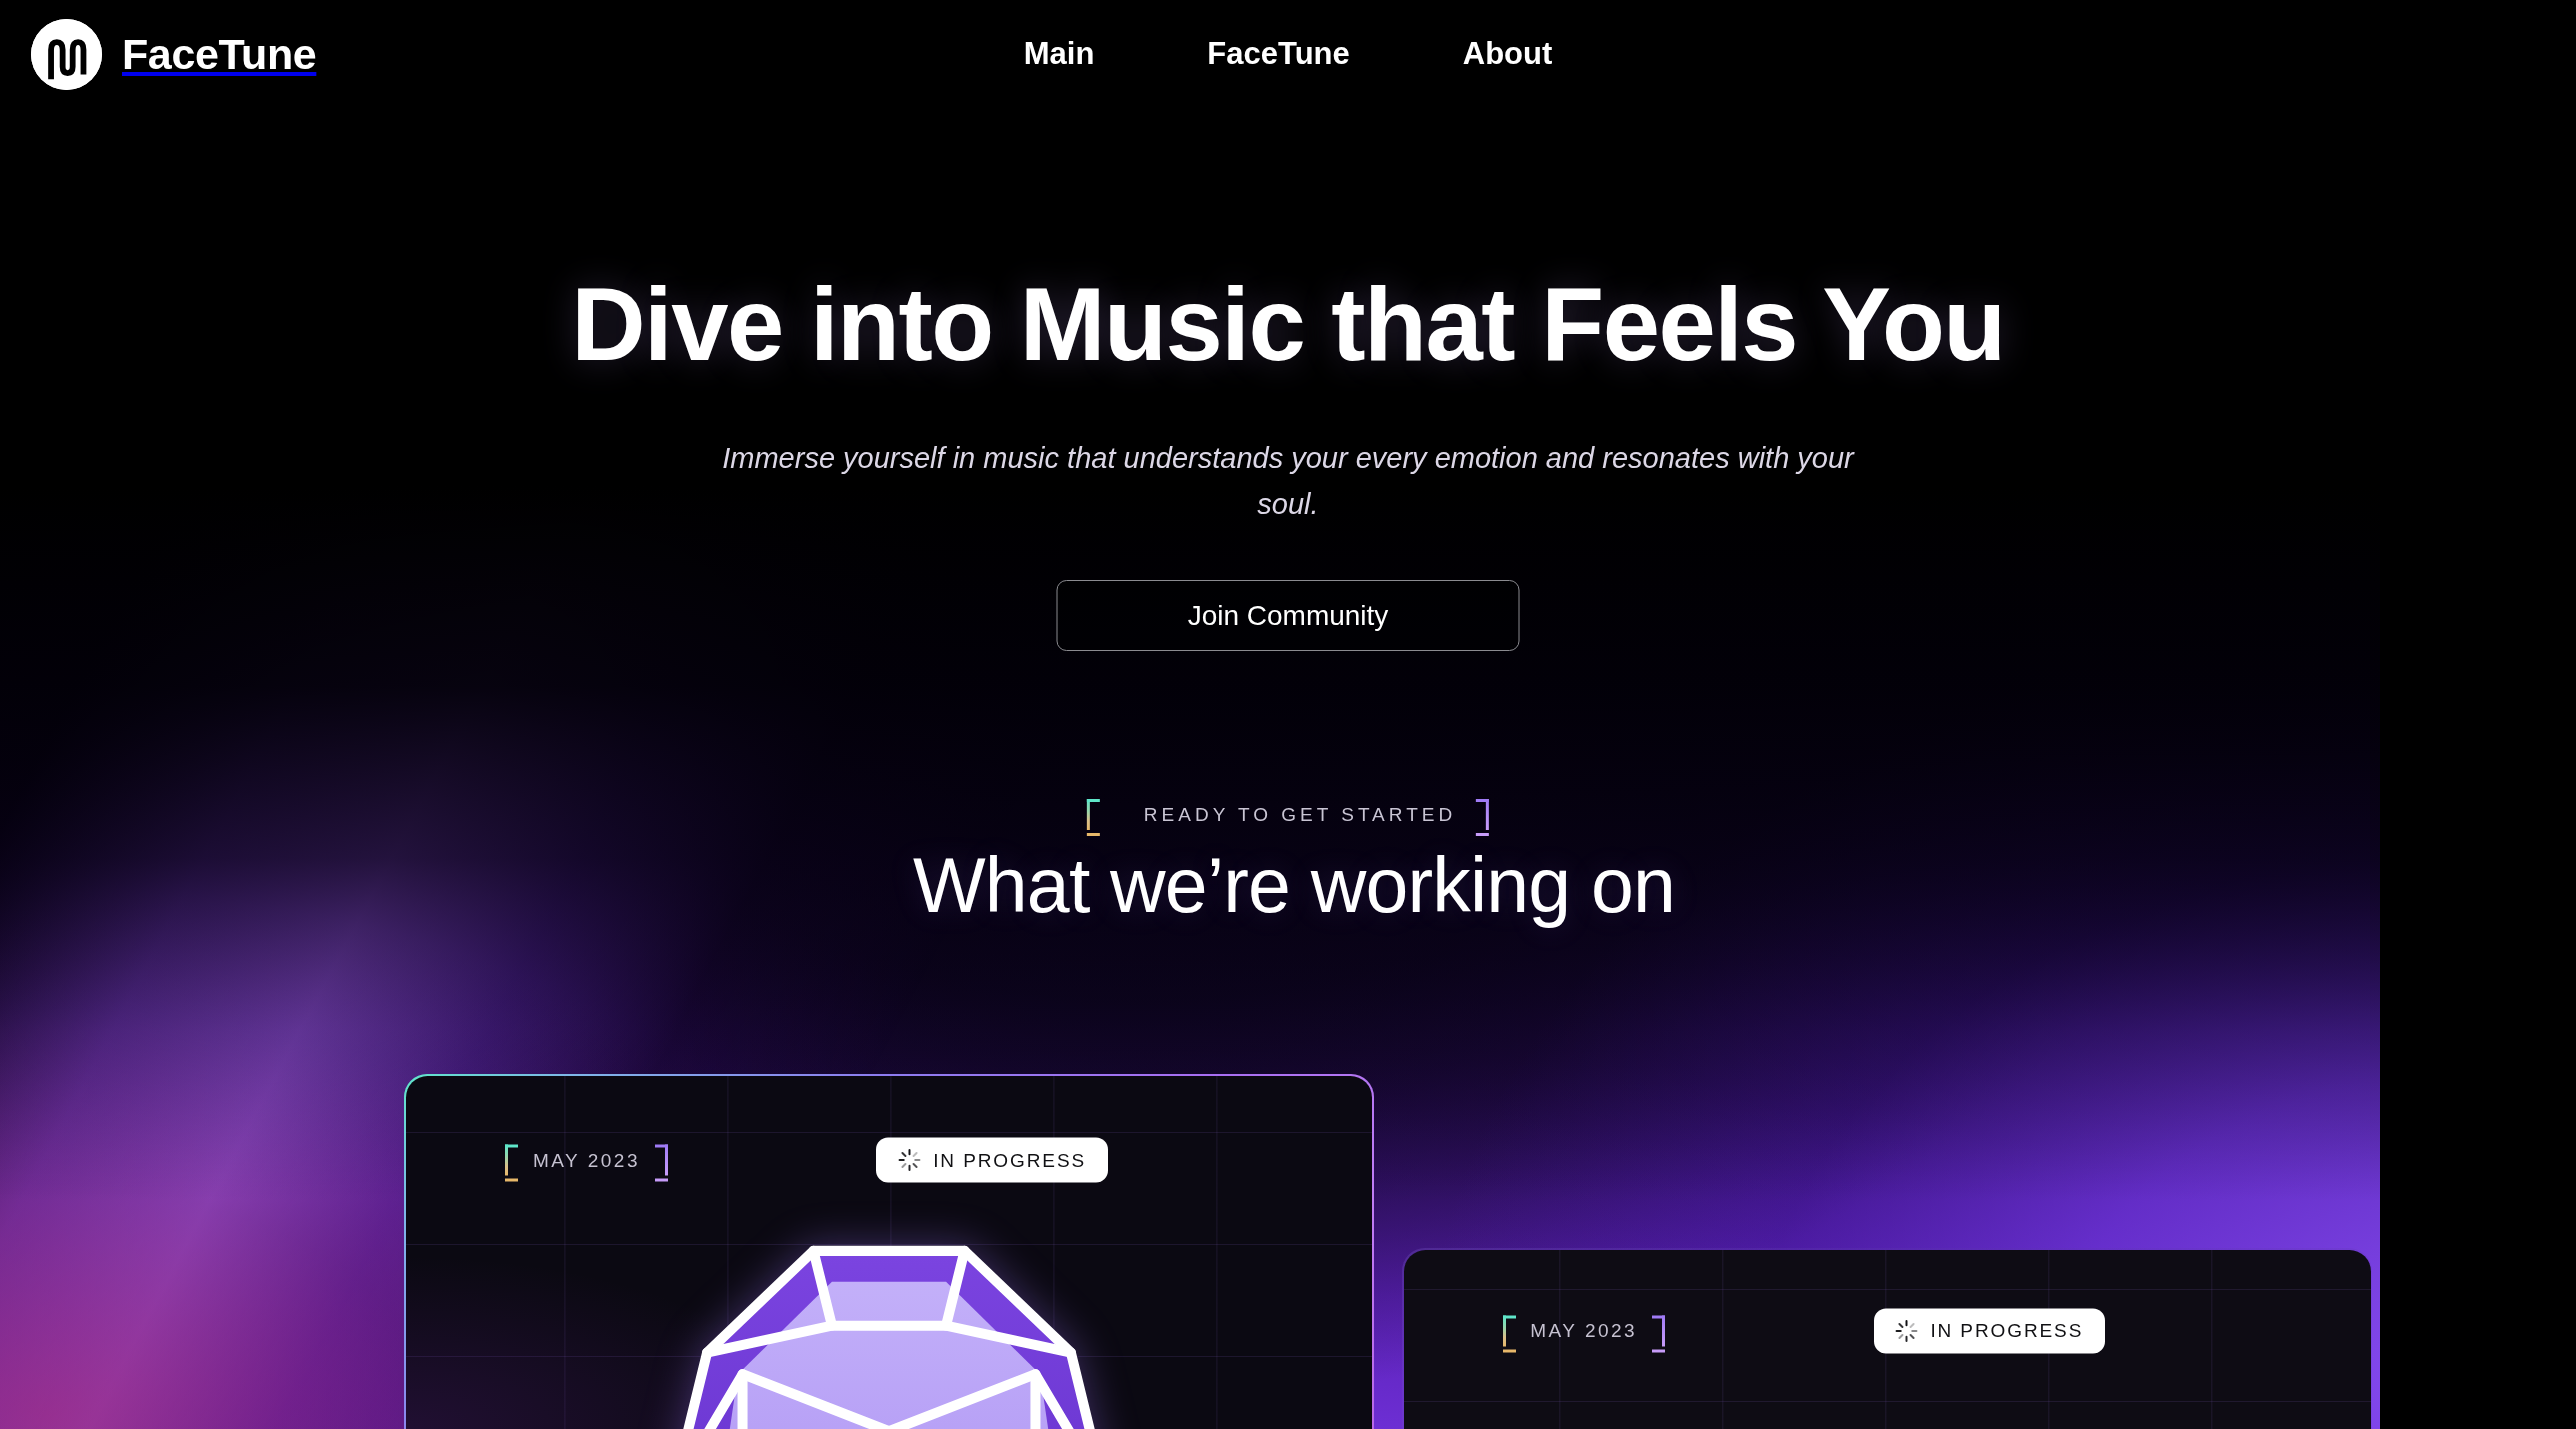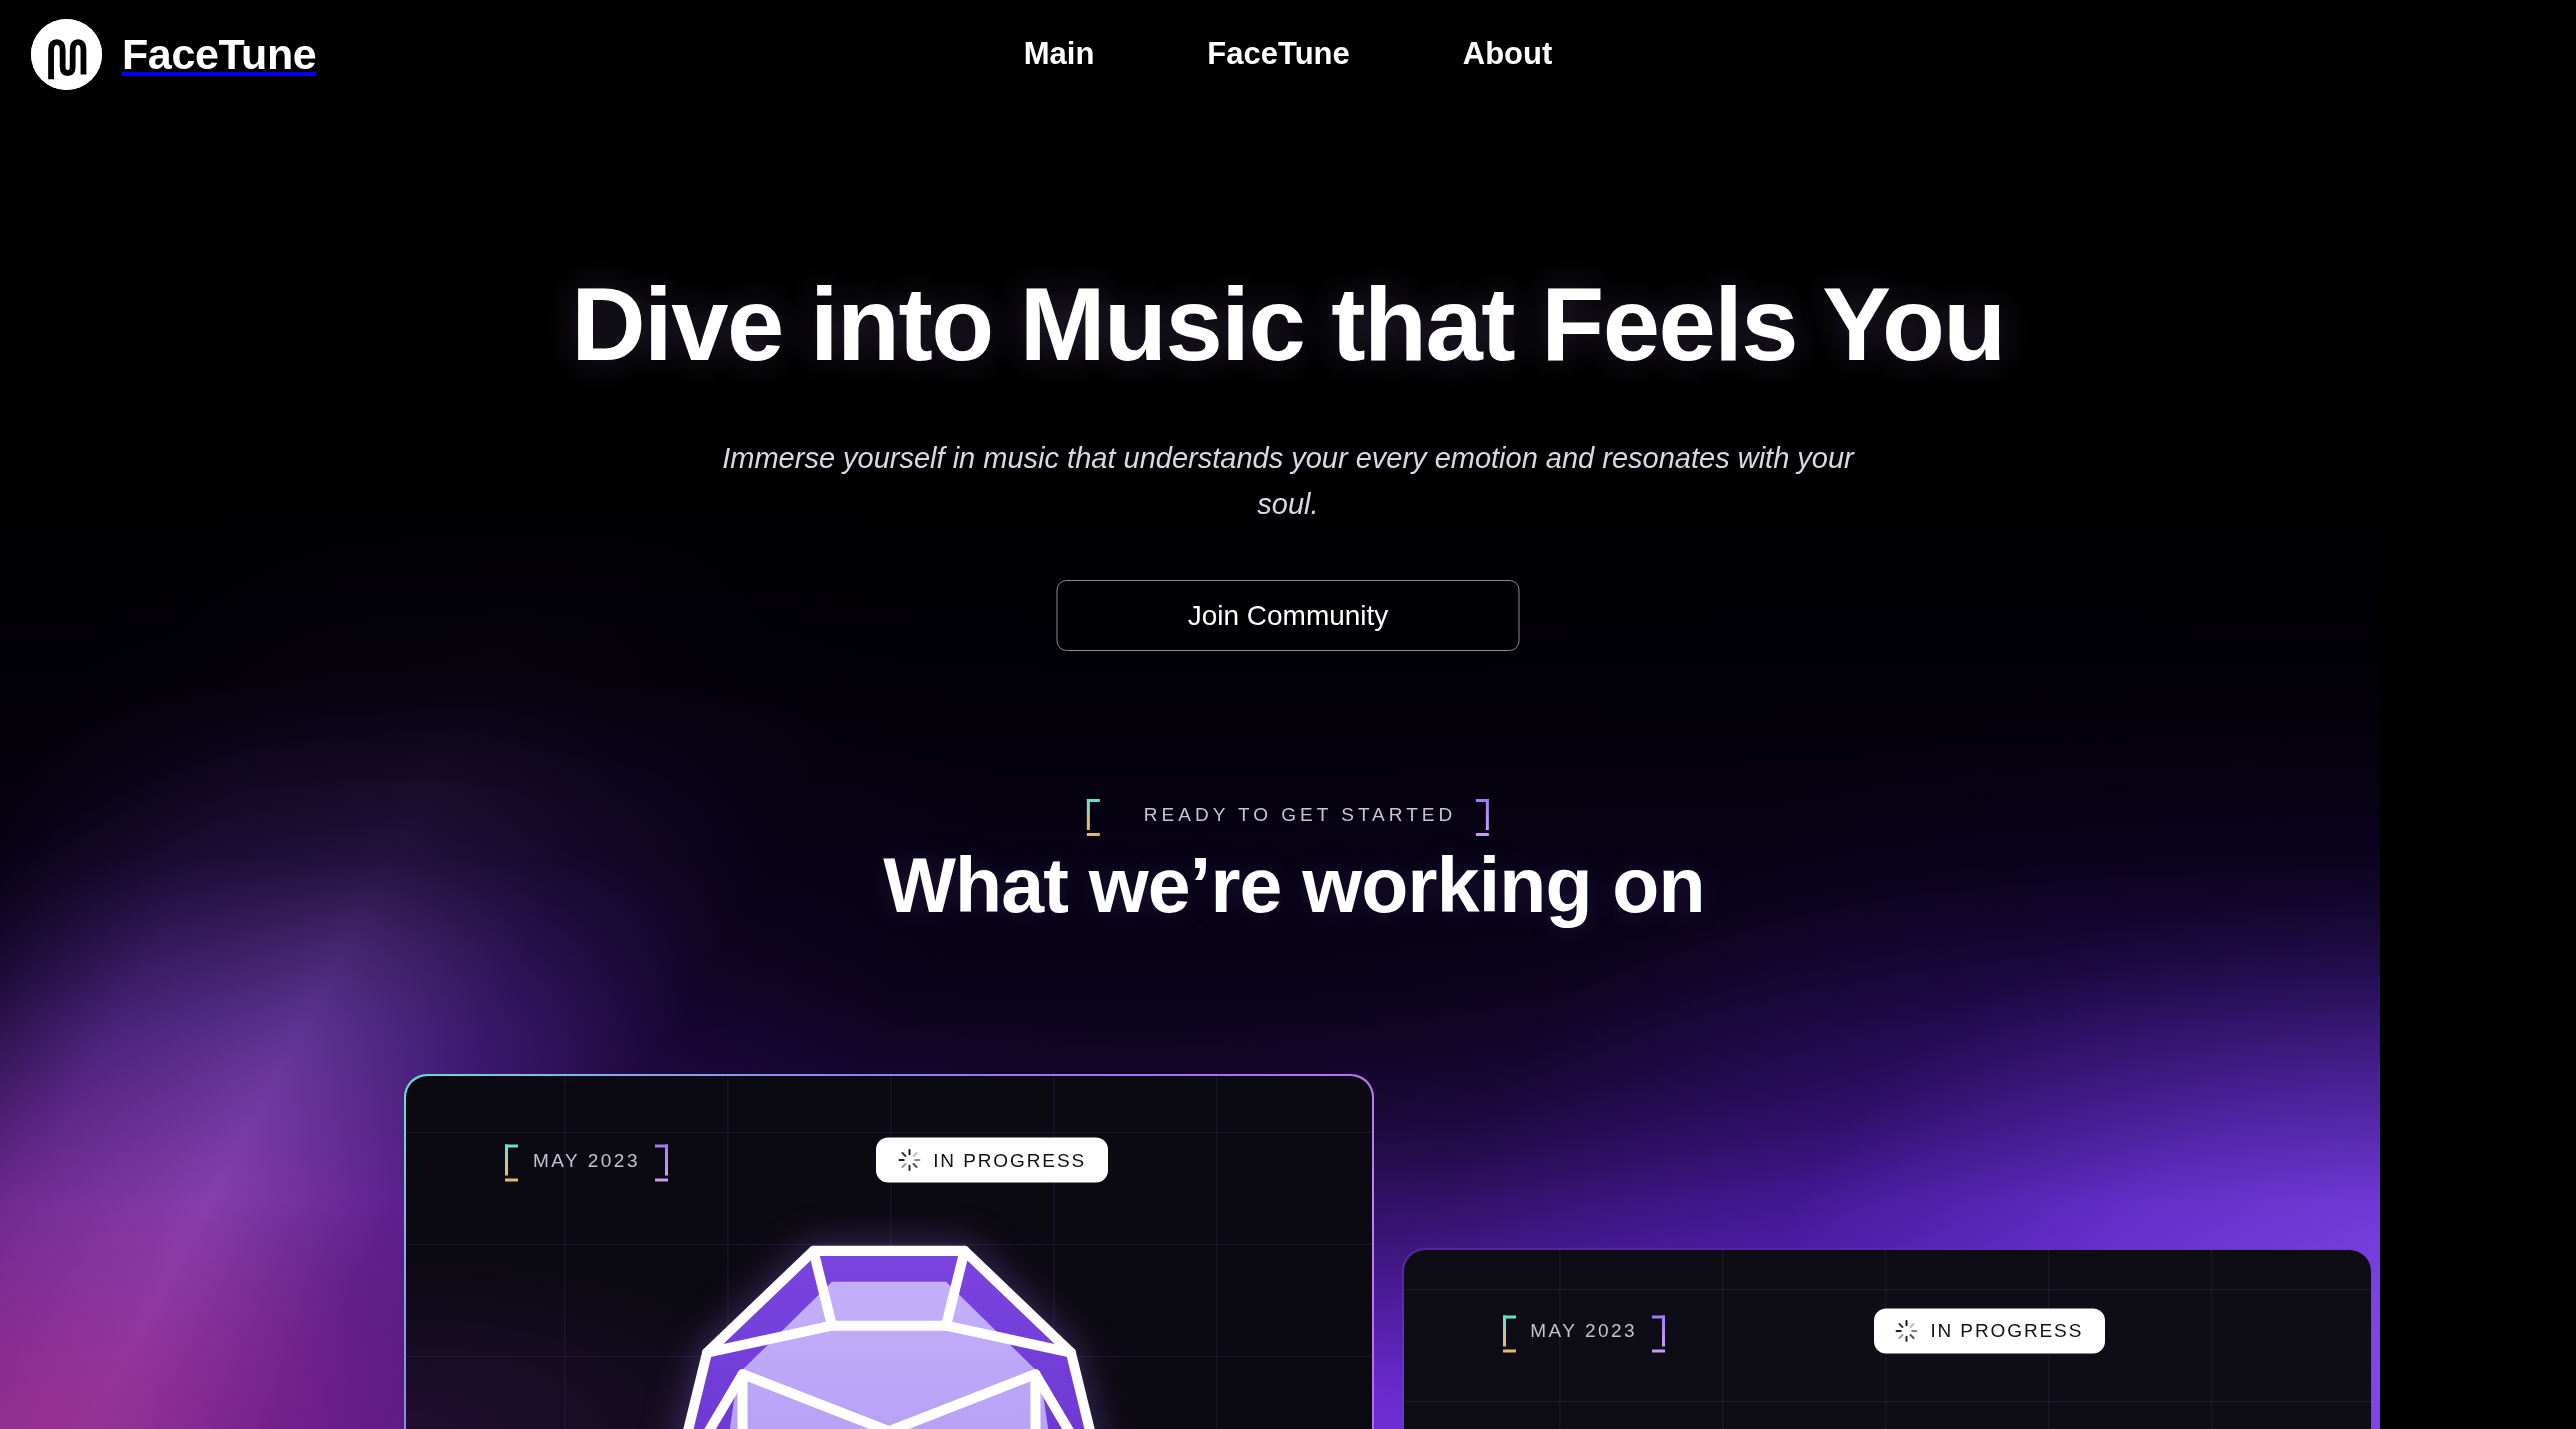--- a/index.html
+++ b/index.html
@@ -136,21 +136,21 @@
   .brk-r::before {
     right:0; top:0; width:3.1px; height:100%;
     background:linear-gradient(180deg,#9f7bf5 0%,#b48cf8 50%,#c79cf9 100%);
   }
   .brk-r::after {
     right:0; top:0; width:100%; height:100%;
     border-top:3.1px solid #9f7bf5; border-bottom:3.1px solid #c79cf9;
   }
   .section-title {
     position:absolute; top:841px; left:0; width:2576px; text-align:center;
-    color:#fff; font-size:77px; font-weight:700; letter-spacing:-0.8px;
+    color:#fff; font-size:77px; font-weight:400; letter-spacing:-0.8px;
     text-shadow:0 0 31px rgba(170,140,255,0.16);
     padding-left:12px;
   }
 
   
   .card {
     position:absolute; overflow:hidden; z-index:25;
     border-top-left-radius:23px; border-top-right-radius:23px;
   }
   

